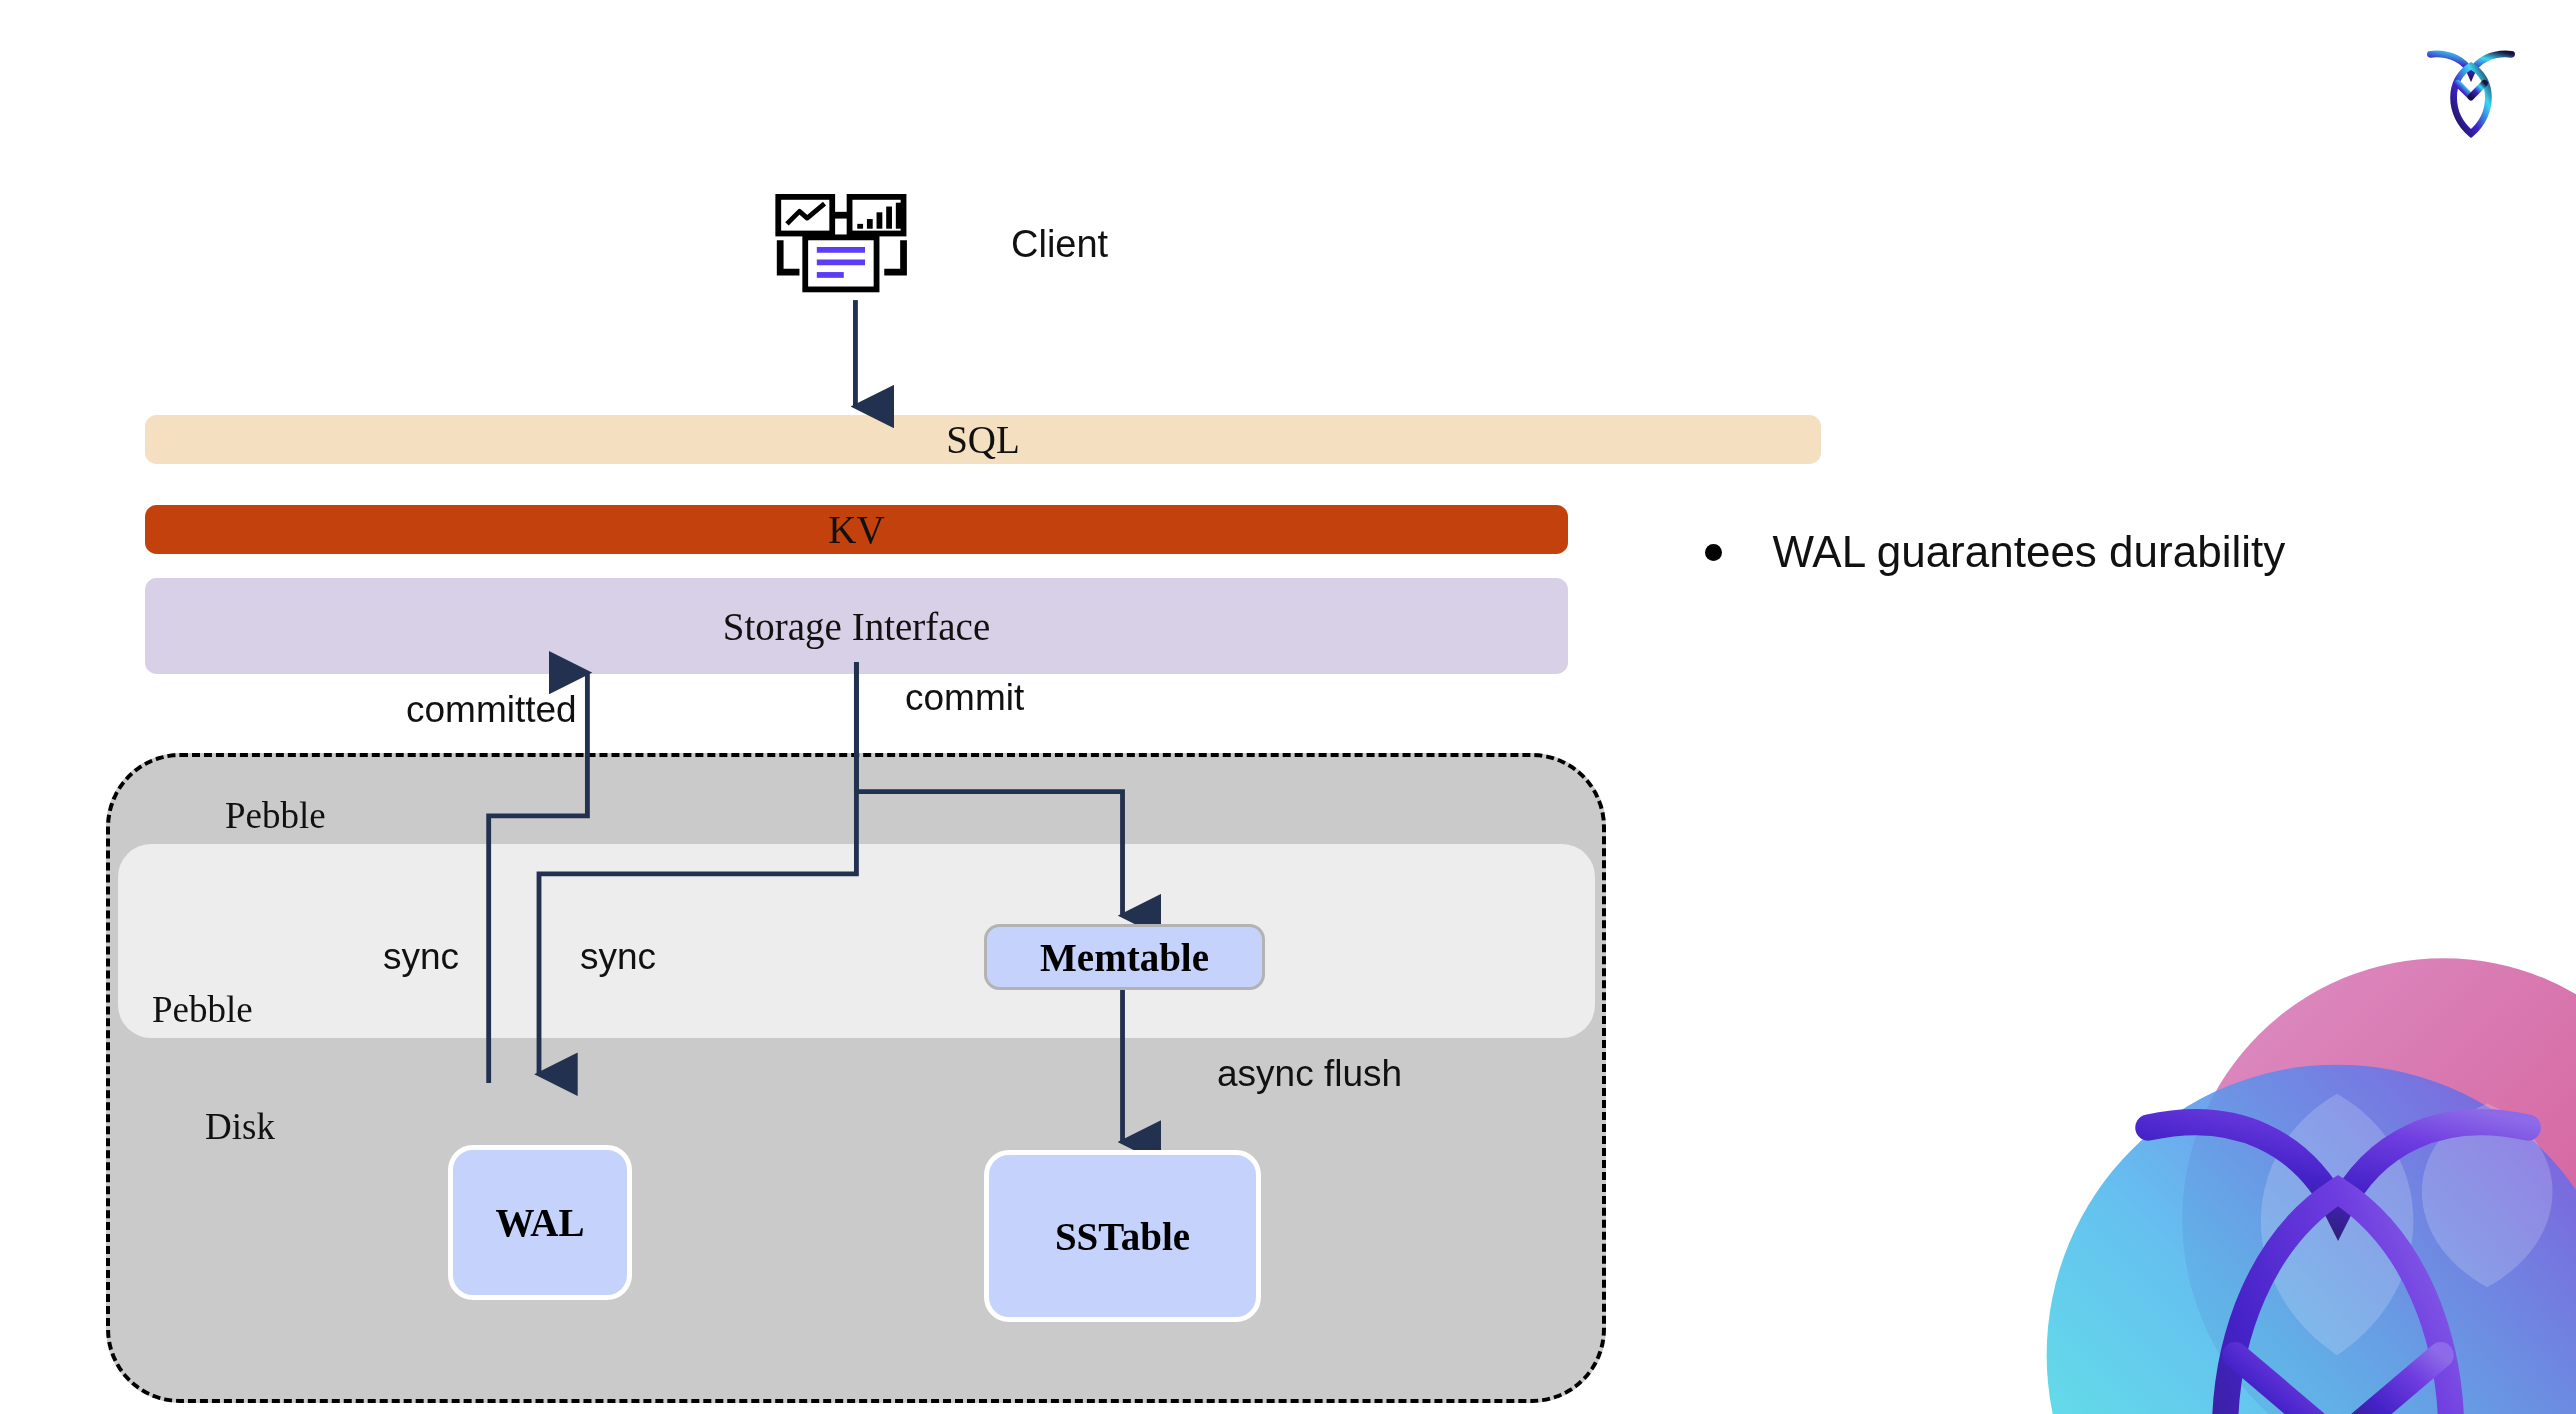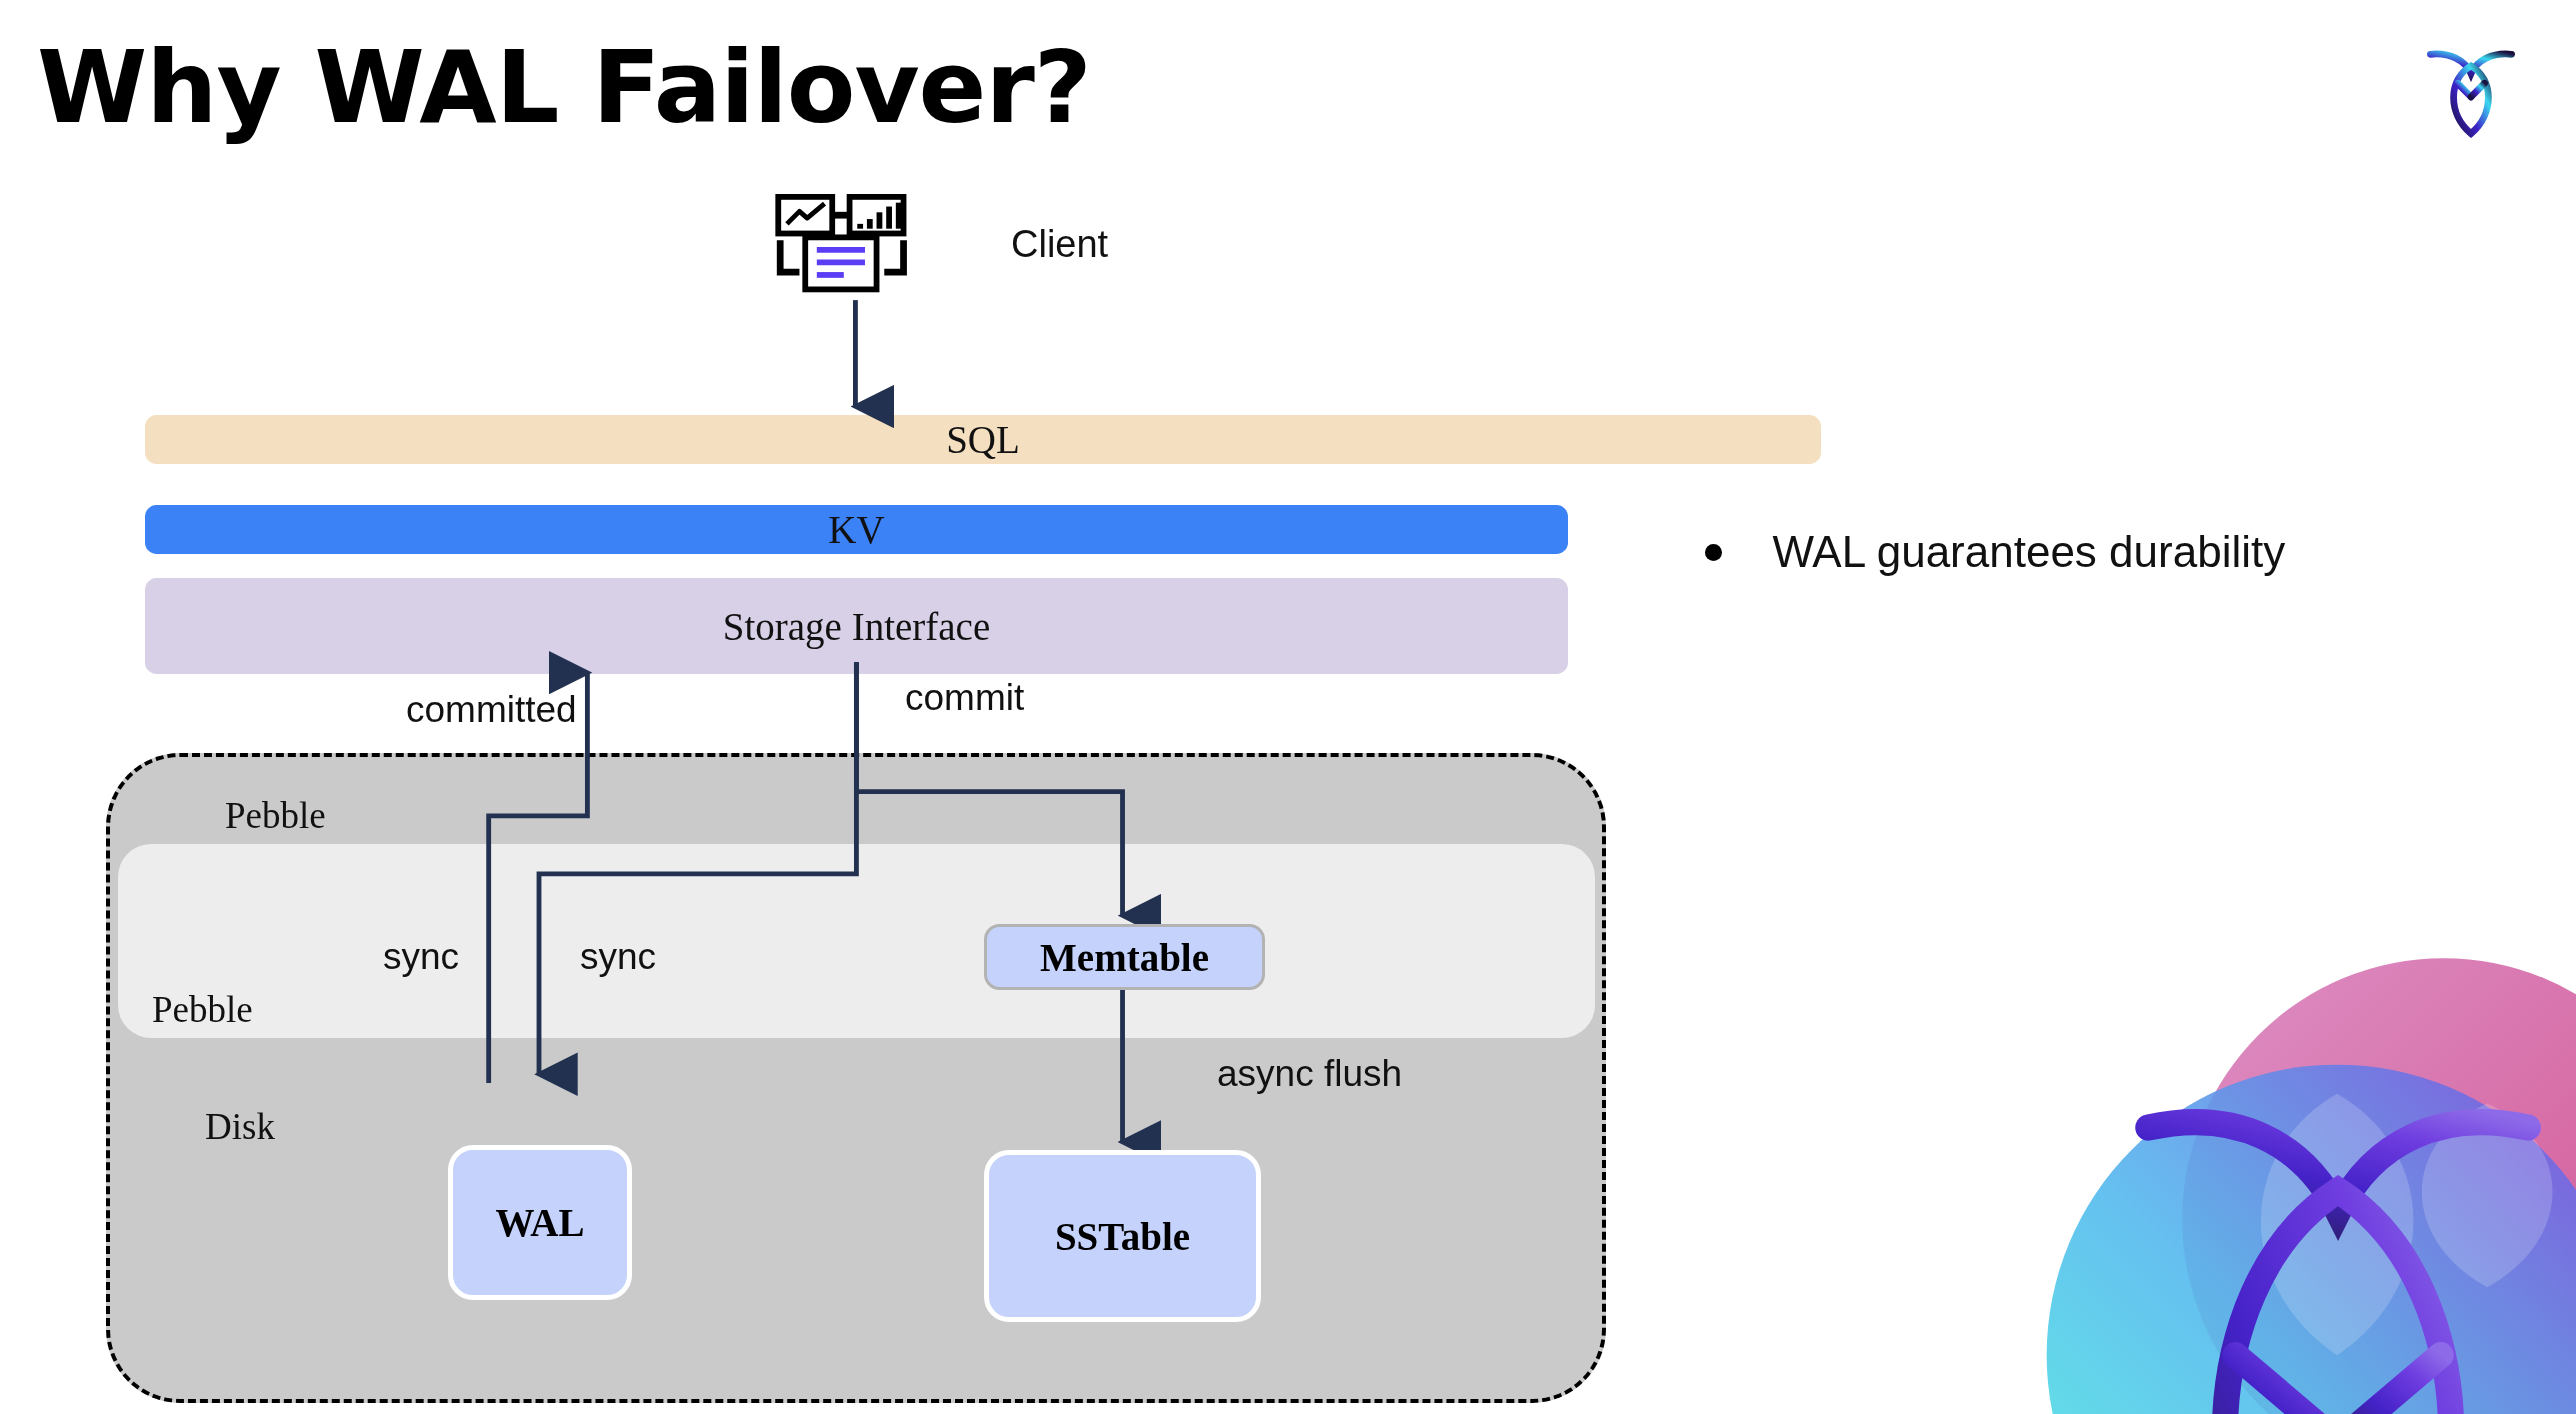--- a/index.html
+++ b/index.html
@@ -33,21 +33,21 @@
   
   .layer-bar{
     position:absolute;
     border-radius:11.6px;
     display:flex;align-items:center;justify-content:center;
     font-family:"Liberation Serif", serif;
     font-size:39px;
     color:#111111;
   }
   #bar-sql{left:145px;top:415px;width:1676px;height:49px;background:#f4dfc0;}
-  #bar-kv{left:145px;top:505px;width:1423px;height:49px;background:#3b82f6;font-family:Liberation Serif, serif;}
+  #bar-kv{left:145px;top:505px;width:1423px;height:49px;background:#c2410c;font-family:Liberation Serif, serif;}
   #bar-storage{left:145px;top:578px;width:1423px;height:96px;background:#d7d0e6;}
 
   
   #pebble-container{
     position:absolute;left:106px;top:753px;width:1500px;height:650px;
     border:4.8px dashed #000000;
     border-radius:74px;
     background:#cacaca;
     box-sizing:border-box;
   }
@@ -118,21 +118,20 @@
   .bullet-text{
     font-family:"Liberation Sans", sans-serif;
     font-size:44px;line-height:1.33;color:#111111;
   }
 </style>
 </head>
 <body>
 
 <div class="slide">
 
-  <div id="slide-title">Why WAL Failover?</div>
 
   <svg id="brand-logo" viewBox="0 0 120 120">
     <defs>
       <linearGradient id="lgLogo" x1="0" y1="1" x2="1" y2="0">
         <stop offset="0%" stop-color="#1a1140"></stop>
         <stop offset="38%" stop-color="#3d22c8"></stop>
         <stop offset="72%" stop-color="#3ad8f0"></stop>
         <stop offset="100%" stop-color="#1a1140"></stop>
       </linearGradient>
     </defs>

